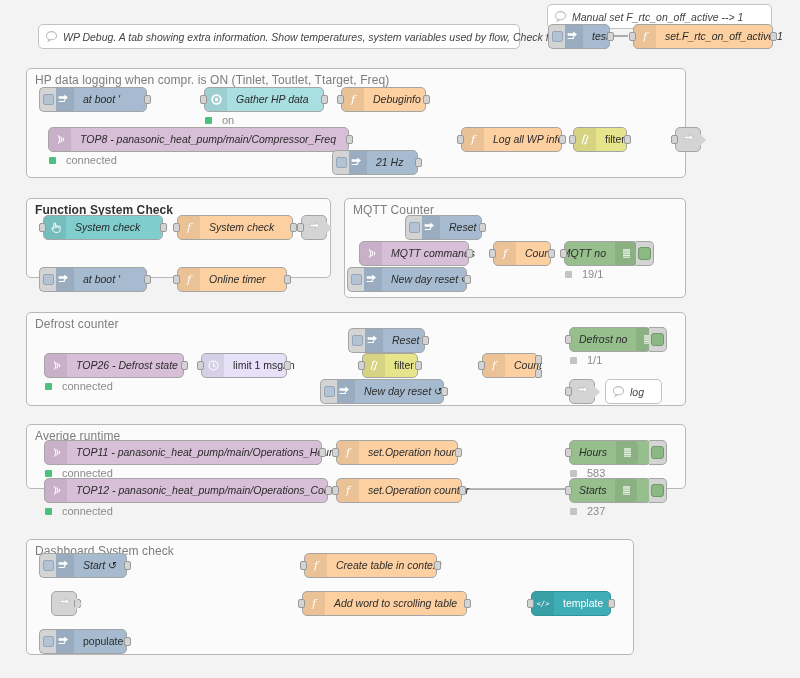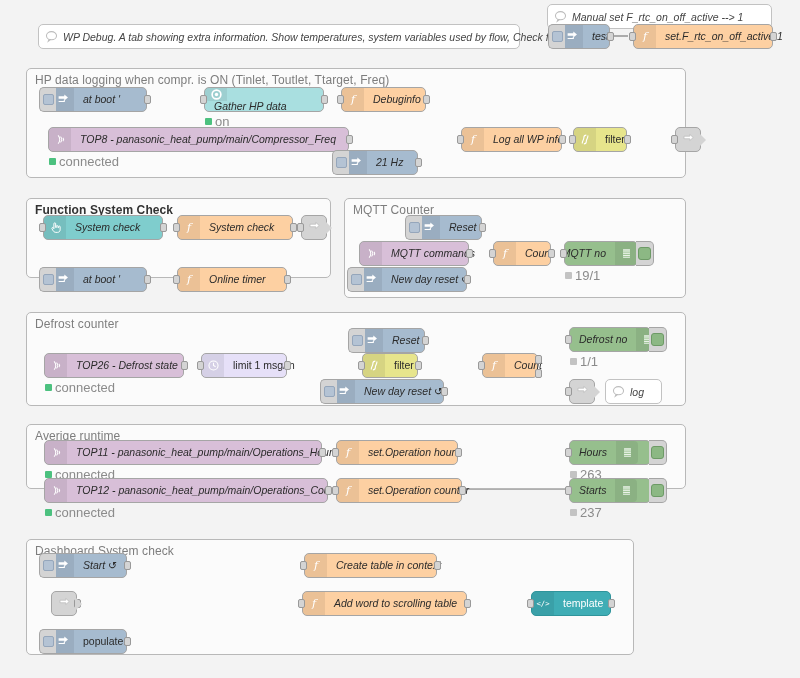--- a/index.html
+++ b/index.html
@@ -92,22 +92,22 @@
   }
   .port.out{right:-5px;}
   .port.in{left:-5px;}
   .port.out2{right:-5px;top:15px;}
   .port.out0{right:-5px;top:1px;}
 
   
   .status{
     position:absolute;
     left:0;top:26px;
-    display:flex;align-items:center;gap:3px;
-    font-size:13px;color:#8b8b8b;
+    display:flex;align-items:center;gap:10px;
+    font-size:11px;color:#8b8b8b;
     white-space:nowrap;
   }
   .status .dot{width:7px;height:7px;border-radius:1px;background:#4cc17f;display:inline-block;}
   .status .dot.grey{background:#c3c3c3;}
 
   
   .comment{
     position:absolute;
     height:25px;
     background:#fff;
@@ -273,21 +273,21 @@
       <span class="ic left">
         <svg width="13" height="13" viewBox="0 0 16 16">
             <path d="M2 4 h7 v-2.2 l4.5 3.7 L9 9.2 V7 H2 z" fill="#fff"></path>
             <path d="M2 10.5 h7 v-2.2" fill="none" stroke="#fff" stroke-width="1.3"></path>
           </svg>
       </span>
       <span class="lbl">at boot '</span>
       <span class="port out"></span>
     </div>
 
-    <div class="node" style="left:177px;top:18px;width:120px;background:#a9dfe0;flex-direction:column;">
+    <div class="node" style="left:177px;top:18px;width:120px;background:#a9dfe0;">
       <span class="port in"></span>
       <span class="ic left">
         <svg width="13" height="13" viewBox="0 0 16 16">
             <circle cx="8" cy="8" r="5.4" fill="none" stroke="#fff" stroke-width="2"></circle>
             <circle cx="8" cy="8" r="2.1" fill="#fff"></circle>
           </svg>
       </span>
       <span class="lbl">Gather HP data</span>
       <span class="port out"></span>
       <span class="status">
@@ -656,21 +656,21 @@
             <g stroke="#96bf8d" stroke-width="1.4">
               <path d="M3 4.4 h10 M3 7 h10 M3 9.6 h10 M3 12.2 h10"></path>
             </g>
           </svg>
       </span>
       <span class="uibtn">
           <i></i>
         </span>
       <span class="status">
         <i class="dot grey"></i>
-        <span>263</span>
+        <span>583</span>
       </span>
     </div>
 
     <div class="node" style="left:17px;top:53px;width:284px;background:#d8bfd8;">
       <span class="ic left">
         <svg width="13" height="13" viewBox="0 0 16 16">
             <path d="M5 3 a7 7 0 0 1 0 10 M8 4.5 a5 5 0 0 1 0 7 M11 6 a3 3 0 0 1 0 4" fill="none" stroke="#fff" stroke-width="1.3"></path>
           </svg>
       </span>
       <span class="lbl">TOP12 - panasonic_heat_pump/main/Operations_Counter</span>

